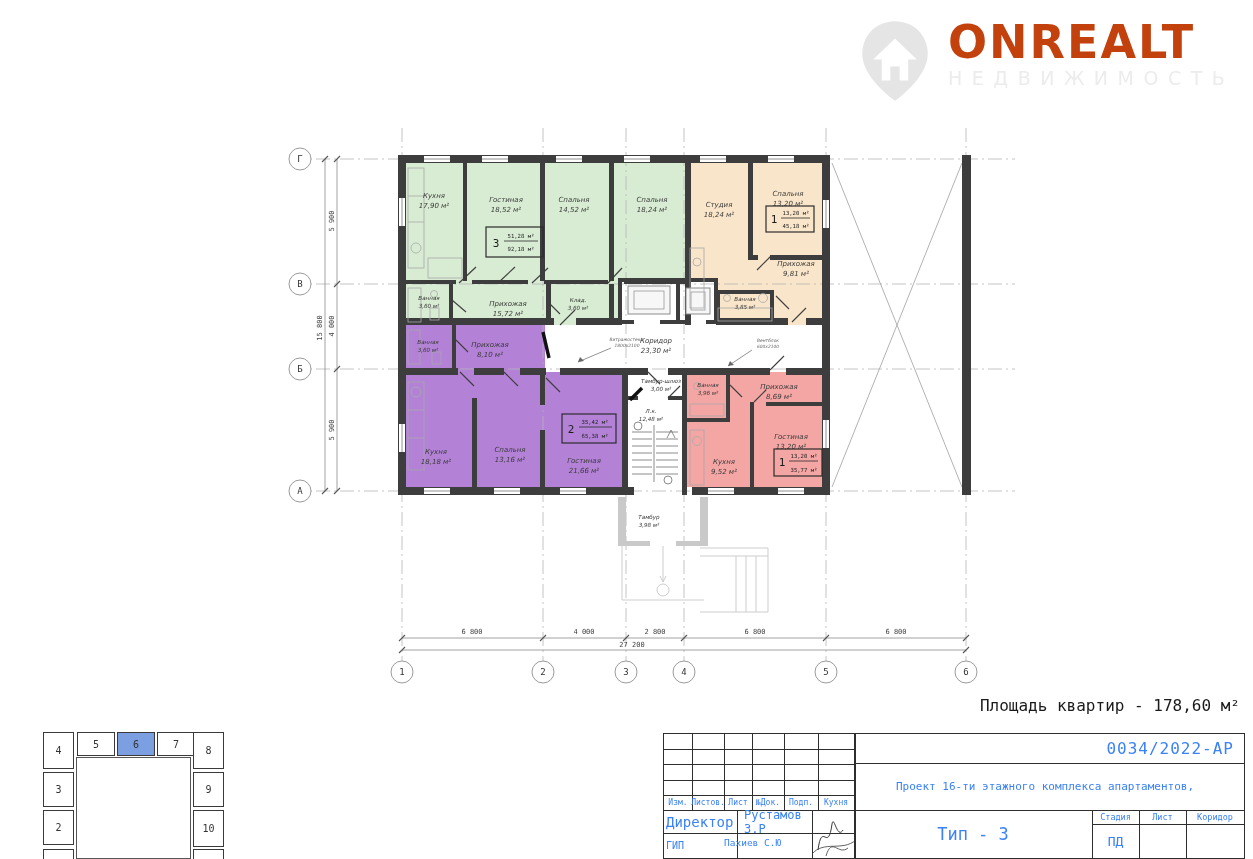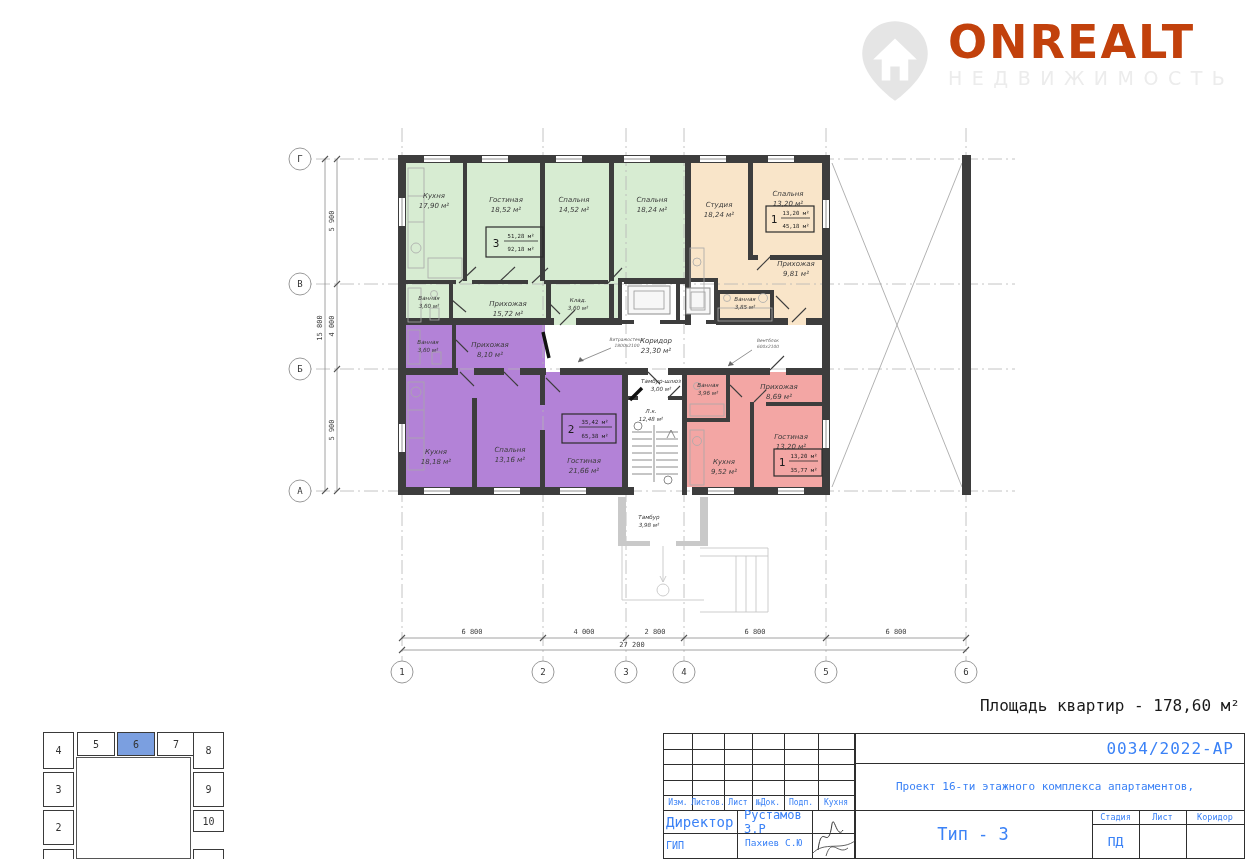--- a/index.html
+++ b/index.html
@@ -468,21 +468,21 @@
 <div>
   <div id="kp-inner" style="left:76px;top:757px;width:115px;height:102px"></div>
   <div class="kp-cell" style="left:43px;top:732px;width:31px;height:37px">4</div>
   <div class="kp-cell" style="left:77px;top:732px;width:38px;height:24px">5</div>
   <div class="kp-cell" style="left: 117px; top: 732px; width: 38px; height: 24px; background-color: rgb(123, 159, 224);">6</div>
   <div class="kp-cell" style="left:157px;top:732px;width:38px;height:24px">7</div>
   <div class="kp-cell" style="left:193px;top:732px;width:31px;height:37px">8</div>
   <div class="kp-cell" style="left:43px;top:772px;width:31px;height:35px">3</div>
   <div class="kp-cell" style="left:193px;top:772px;width:31px;height:35px">9</div>
   <div class="kp-cell" style="left:43px;top:810px;width:31px;height:35px">2</div>
-  <div class="kp-cell" style="left:193px;top:810px;width:31px;height:22px">10</div>
+  <div class="kp-cell" style="left:193px;top:810px;width:31px;height:37px">10</div>
   <div class="kp-cell" style="left:43px;top:849px;width:31px;height:10px;border-bottom:none"></div>
   <div class="kp-cell" style="left:193px;top:849px;width:31px;height:10px;border-bottom:none"></div>
 </div>
 
 <div id="tb" class="abs">
 
   <div class="tbl" style="left:190px;top:0;width:1.6px;height:124px"></div>
   <div class="tbl" style="left:28px;top:0;width:1px;height:76px"></div>
   <div class="tbl" style="left:60px;top:0;width:1px;height:76px"></div>
   <div class="tbl" style="left:88px;top:0;width:1px;height:76px"></div>
@@ -505,21 +505,21 @@
   <div class="tbc" style="left:0;top:61px;width:28px;height:15px;font-size:8px">Изм.</div>
   <div class="tbc" style="left:28px;top:61px;width:32px;height:15px;font-size:8px">Листов.</div>
   <div class="tbc" style="left:60px;top:61px;width:28px;height:15px;font-size:8px">Лист</div>
   <div class="tbc" style="left:88px;top:61px;width:32px;height:15px;font-size:8px">№Док.</div>
   <div class="tbc" style="left:120px;top:61px;width:34px;height:15px;font-size:8px">Подп.</div>
   <div class="tbc" style="left:154px;top:61px;width:36px;height:15px;font-size:8px">Кухня</div>
 
   <div class="tbc" style="left:2px;top:76px;width:71px;height:23px;font-size:14px;justify-content:flex-start">Директор</div>
   <div class="tbc" style="left:80px;top:76px;width:72px;height:23px;font-size:12px;justify-content:flex-start">Рустамов З.Р</div>
   <div class="tbc" style="left:2px;top:99px;width:71px;height:25px;font-size:10px;justify-content:flex-start">ГИП</div>
-  <div class="tbc" style="left:81px;top:99px;width:72px;height:18px;font-size:9.5px;justify-content:flex-start">Пахиев С.Ю</div>
+  <div class="tbc" style="left:60px;top:99px;width:72px;height:18px;font-size:9.5px;justify-content:flex-start">Пахиев С.Ю</div>
   <svg class="abs" style="left:144px;top:76px" width="52" height="48" viewBox="0 0 52 48">
     <path d="M10,40 C14,10 20,44 24,14 C26,4 29,30 35,20" stroke="#3a3a3a" stroke-width="1" fill="none"></path>
     <path d="M4,44 C16,30 34,42 48,30" stroke="#3a3a3a" stroke-width=".8" fill="none"></path>
     <path d="M18,46 C24,26 30,46 40,38" stroke="#3a3a3a" stroke-width=".8" fill="none"></path>
   </svg>
 
   <div class="tbc" style="left:190px;top:0;width:390px;height:29px;font-size:16px;letter-spacing:1px;justify-content:flex-end;padding-right:10px">0034/2022-АР</div>
 
   <div class="tbc" style="left:186px;top:29px;width:390px;height:47px;flex-direction:row;font-size:11px;line-height:1.45">
     <span>Проект 16-ти этажного комплекса апартаментов,</span>

